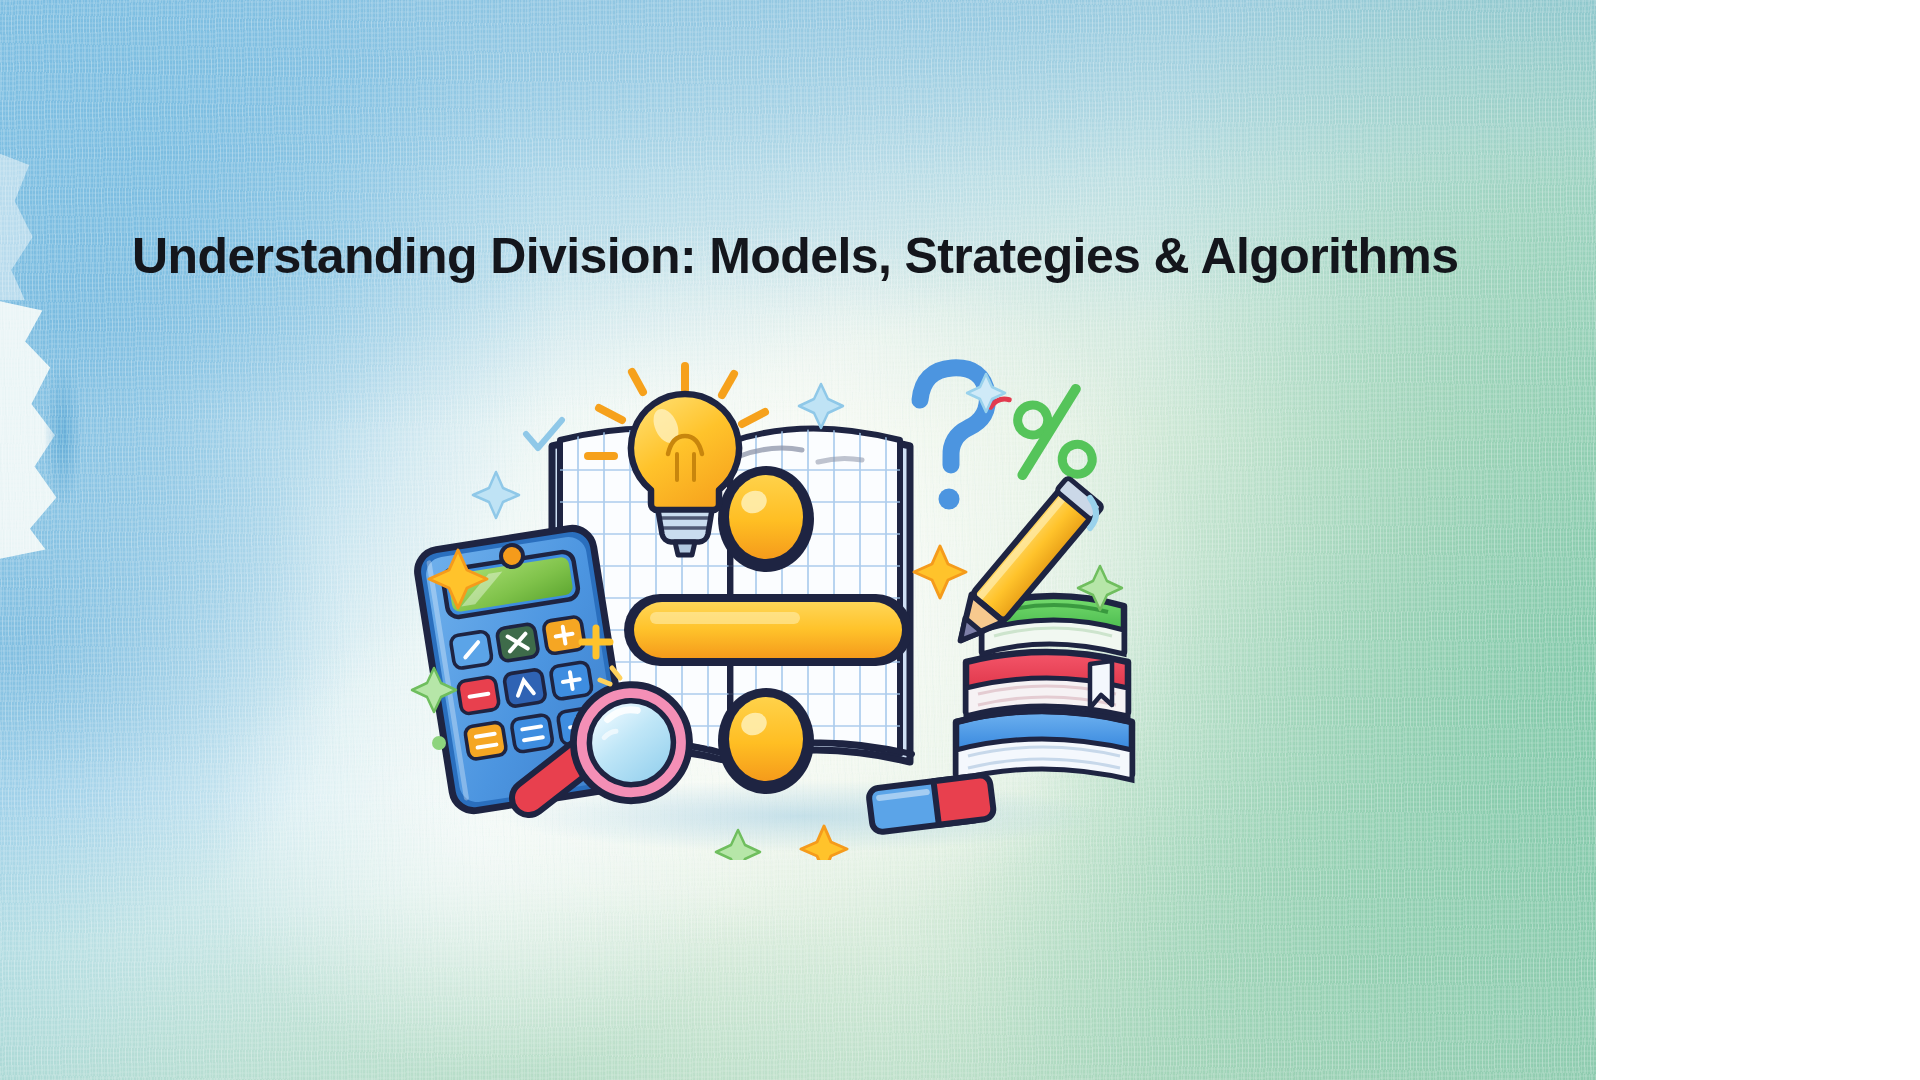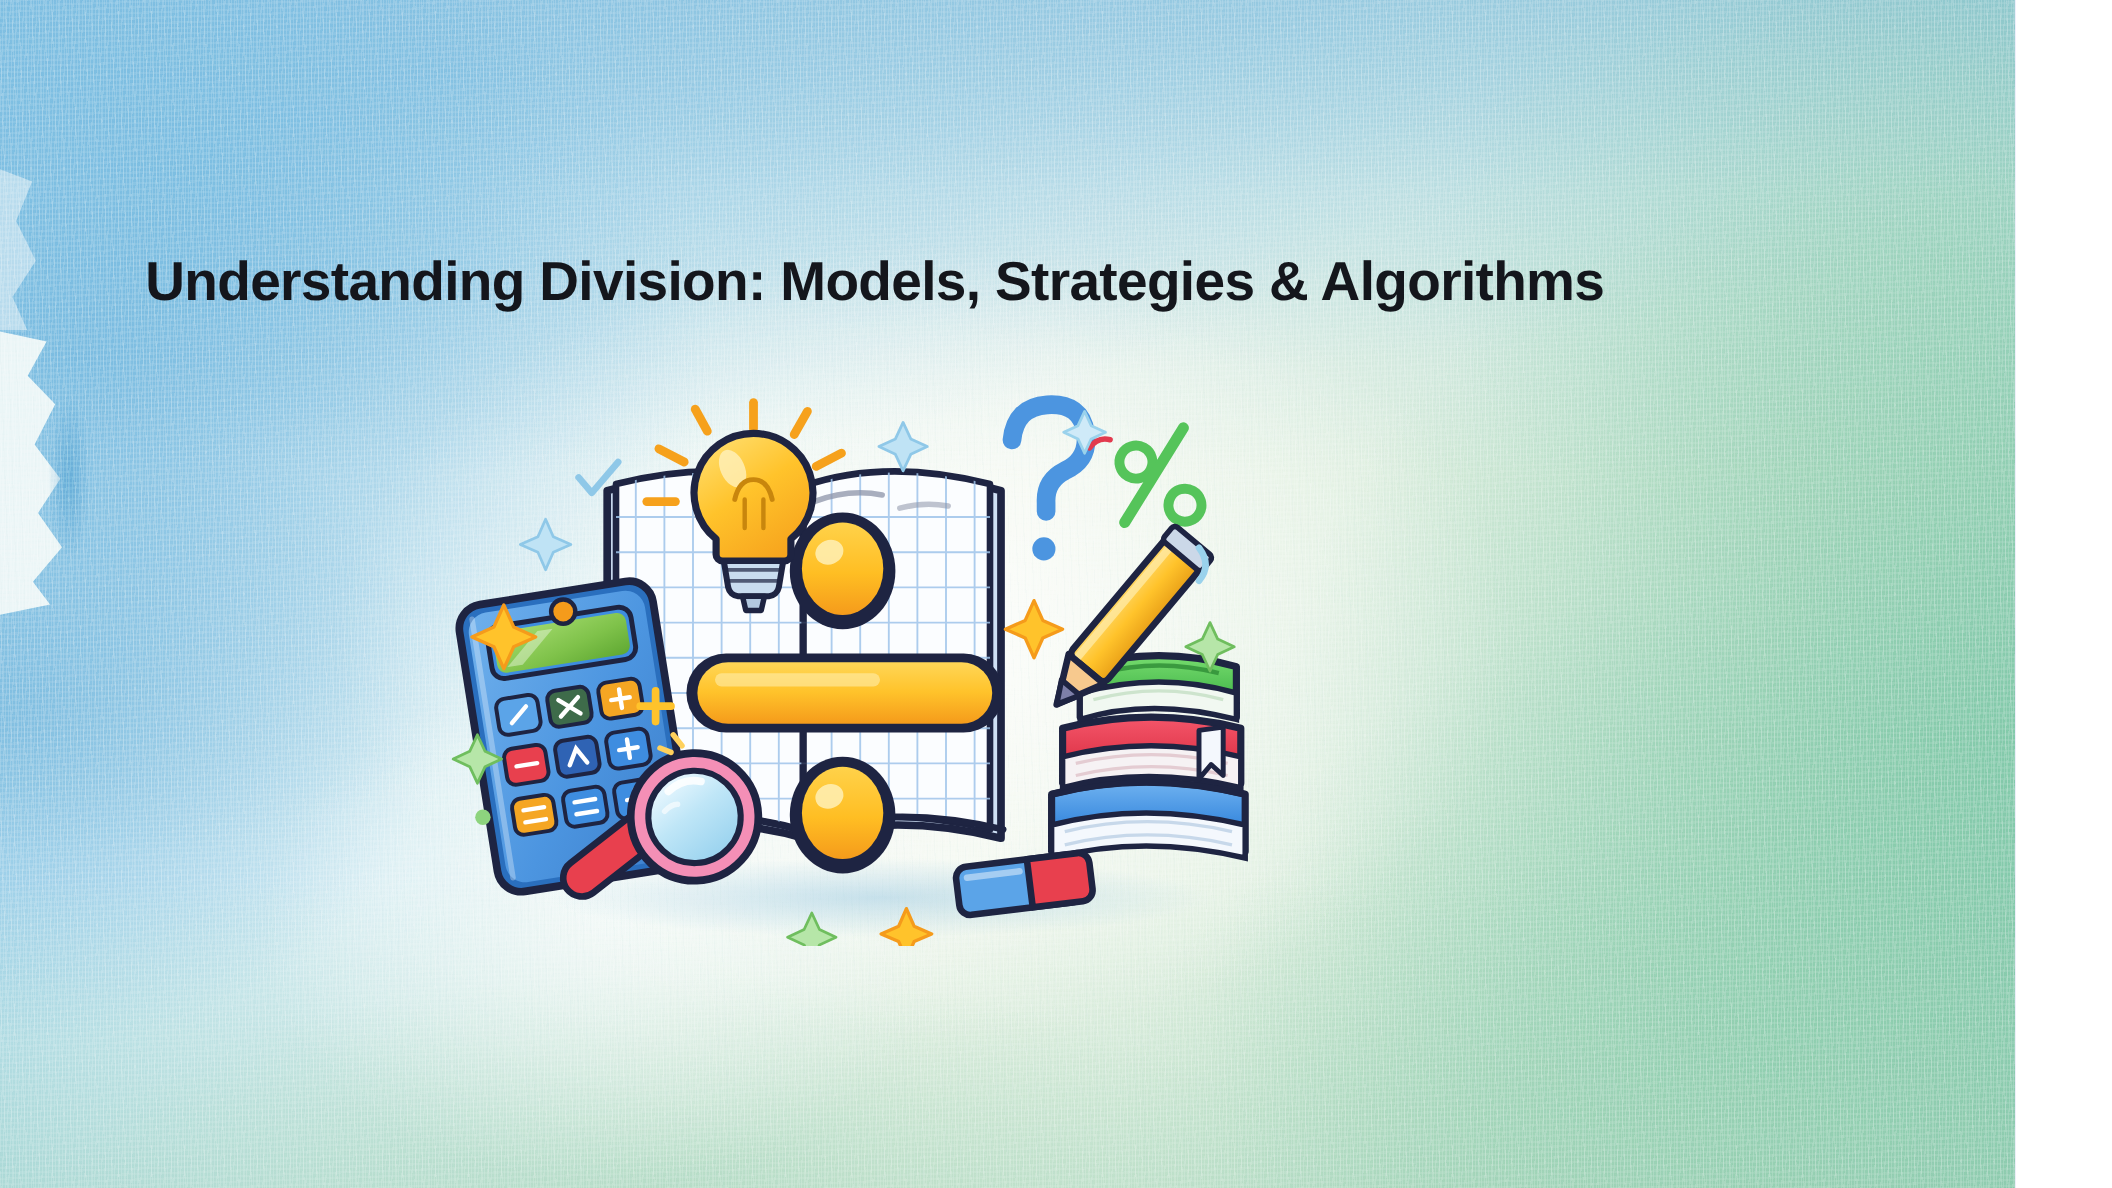--- a/index.html
+++ b/index.html
@@ -5,23 +5,23 @@
   * { margin:0; padding:0; box-sizing:border-box; }
   html,body { width:1920px; height:1080px; overflow:hidden; }
   body {
     font-family:"Liberation Sans", sans-serif;
     background:#ffffff;
   }
 
   
   .banner{
     position:relative;
-    width:1832px; height:1080px;
+    width:1596px; height:1080px;
     overflow:hidden;
-    background:#c4b5fd;
+    background:#bef264;
   }
 
   
   .wash{ position:absolute; inset:0; }
 
   .wash-base{
     background:
       linear-gradient(100deg,
         #a8d8ef 0%,
         #bfe3f2 11%,

